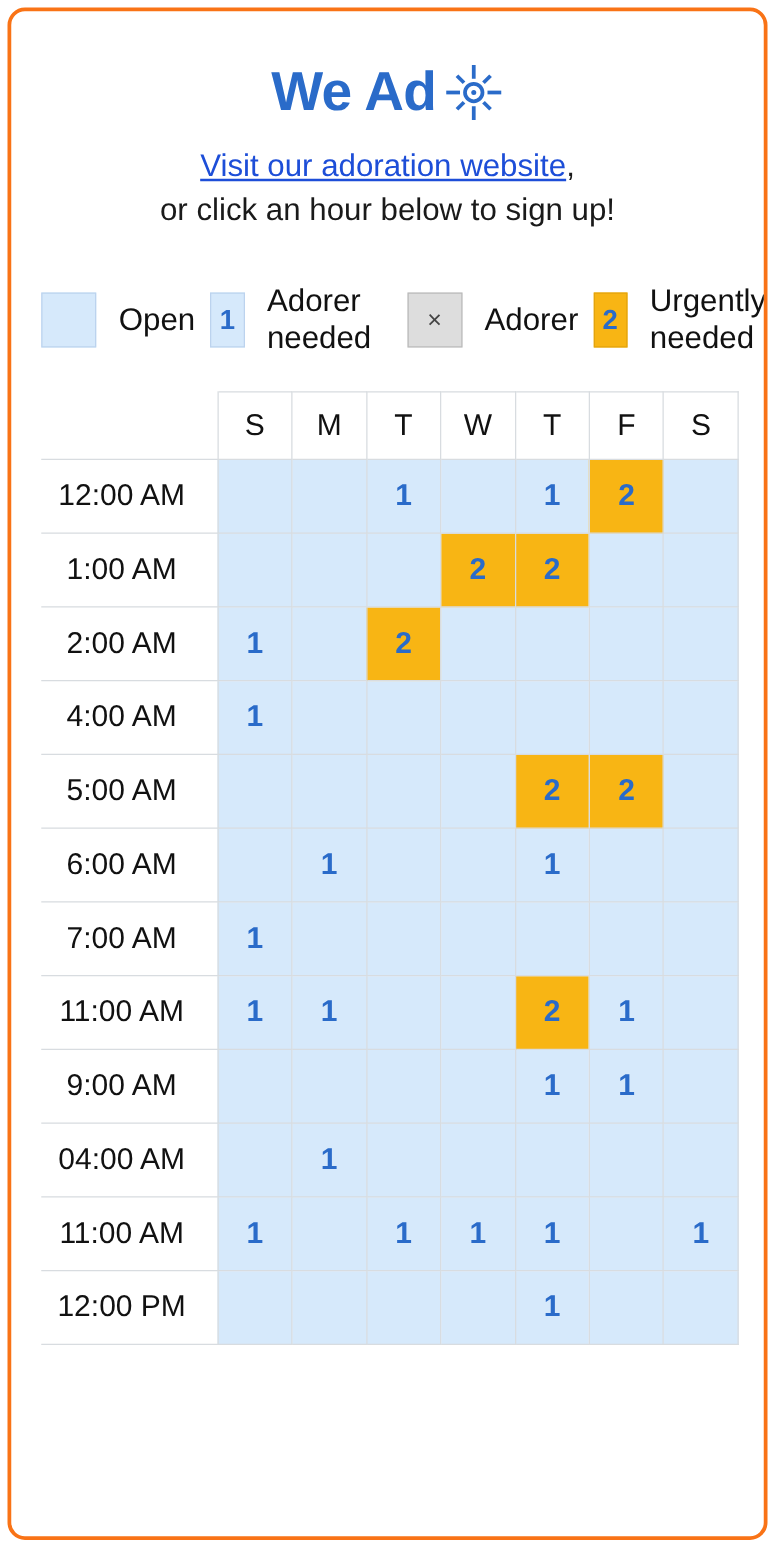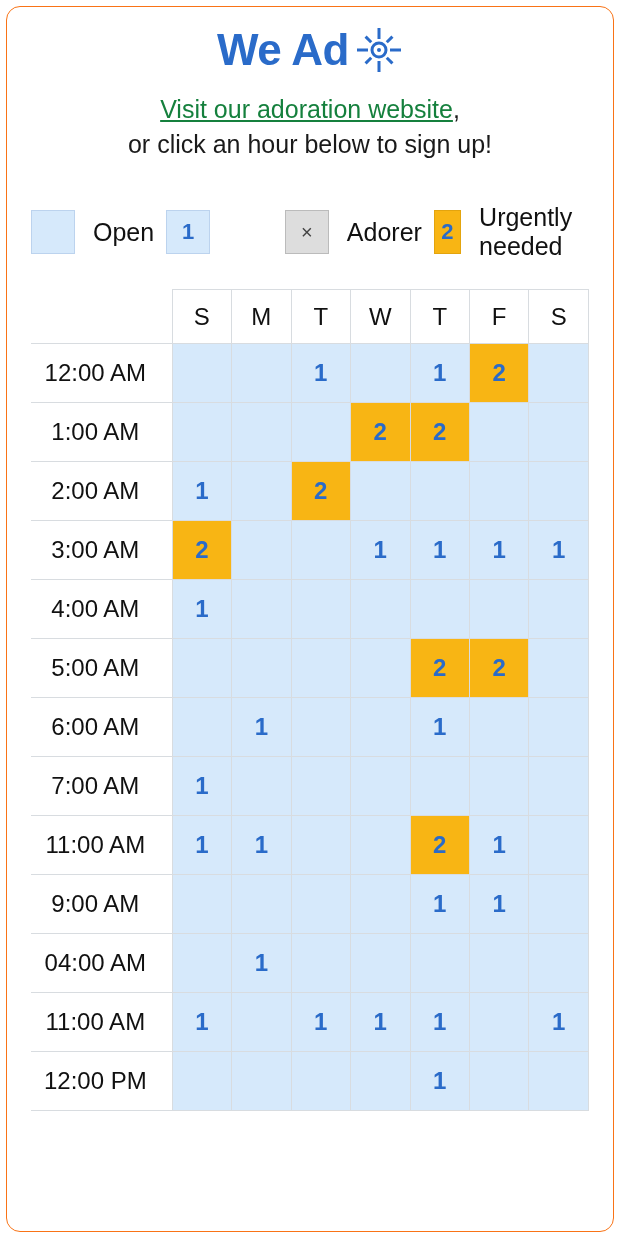--- a/index.html
+++ b/index.html
@@ -5,23 +5,23 @@
   * { box-sizing: border-box; }
   html, body { margin: 0; padding: 0; }
   body {
     font-family: -apple-system, BlinkMacSystemFont, "Segoe UI", Helvetica, Arial, sans-serif;
     background: #fff;
     width: 620px;
     color: #111;
   }
   .card {
     margin: 6px;
-    border: 1px solid #f97316;
+    border: 3px solid #f97316;
     border-radius: 14px;
-    padding: 12px 24px 0 24px;
+    padding: 34px 24px 0 24px;
     height: 1226px;
     overflow: hidden;
     background: #fff;
   }
   .header { text-align: center; }
   .logo {
     display: flex;
     align-items: center;
     justify-content: center;
     gap: 6px;
@@ -32,21 +32,21 @@
     margin-bottom: 20px;
     margin-top: 6px;
   }
   .logo svg { flex: 0 0 auto; }
   .link-line {
     font-size: 25px;
     margin-bottom: 6px;
     color: #1a1a1a;
   }
   .link-line a {
-    color: #15803d;
+    color: #1d4ed8;
     text-decoration: underline;
   }
   .sub-line {
     font-size: 25px;
     color: #1a1a1a;
     margin-bottom: 44px;
   }
   .legend {
     display: grid;
     grid-template-columns: 1fr 1fr 1fr 1fr;
@@ -152,20 +152,21 @@
     <div class="sub-line">or click an hour below to sign up!</div>
   </div>
 
   <div class="legend">
     <div class="legend-item">
       <div class="swatch open"></div>
       <div class="legend-label">Open</div>
     </div>
     <div class="legend-item">
       <div class="swatch needed">1</div>
+      <div class="legend-label">Adorer needed</div>
     </div>
     <div class="legend-item">
       <div class="swatch closed">×</div>
       <div class="legend-label">Adorer</div>
     </div>
     <div class="legend-item">
       <div class="swatch urgent">2</div>
       <div class="legend-label">Urgently needed</div>
     </div>
   </div>
@@ -210,30 +211,20 @@
           <th class="row-label">2:00 AM</th>
           <td class="slot">1</td>
           <td class="slot"></td>
           <td class="slot urgent">2</td>
           <td class="slot"></td>
           <td class="slot"></td>
           <td class="slot"></td>
           <td class="slot"></td>
         </tr>
         <tr>
-          <th class="row-label">3:00 AM</th>
-          <td class="slot urgent">2</td>
-          <td class="slot"></td>
-          <td class="slot"></td>
-          <td class="slot">1</td>
-          <td class="slot">1</td>
-          <td class="slot">1</td>
-          <td class="slot">1</td>
-        </tr>
-        <tr>
           <th class="row-label">4:00 AM</th>
           <td class="slot">1</td>
           <td class="slot"></td>
           <td class="slot"></td>
           <td class="slot"></td>
           <td class="slot"></td>
           <td class="slot"></td>
           <td class="slot"></td>
         </tr>
         <tr>

